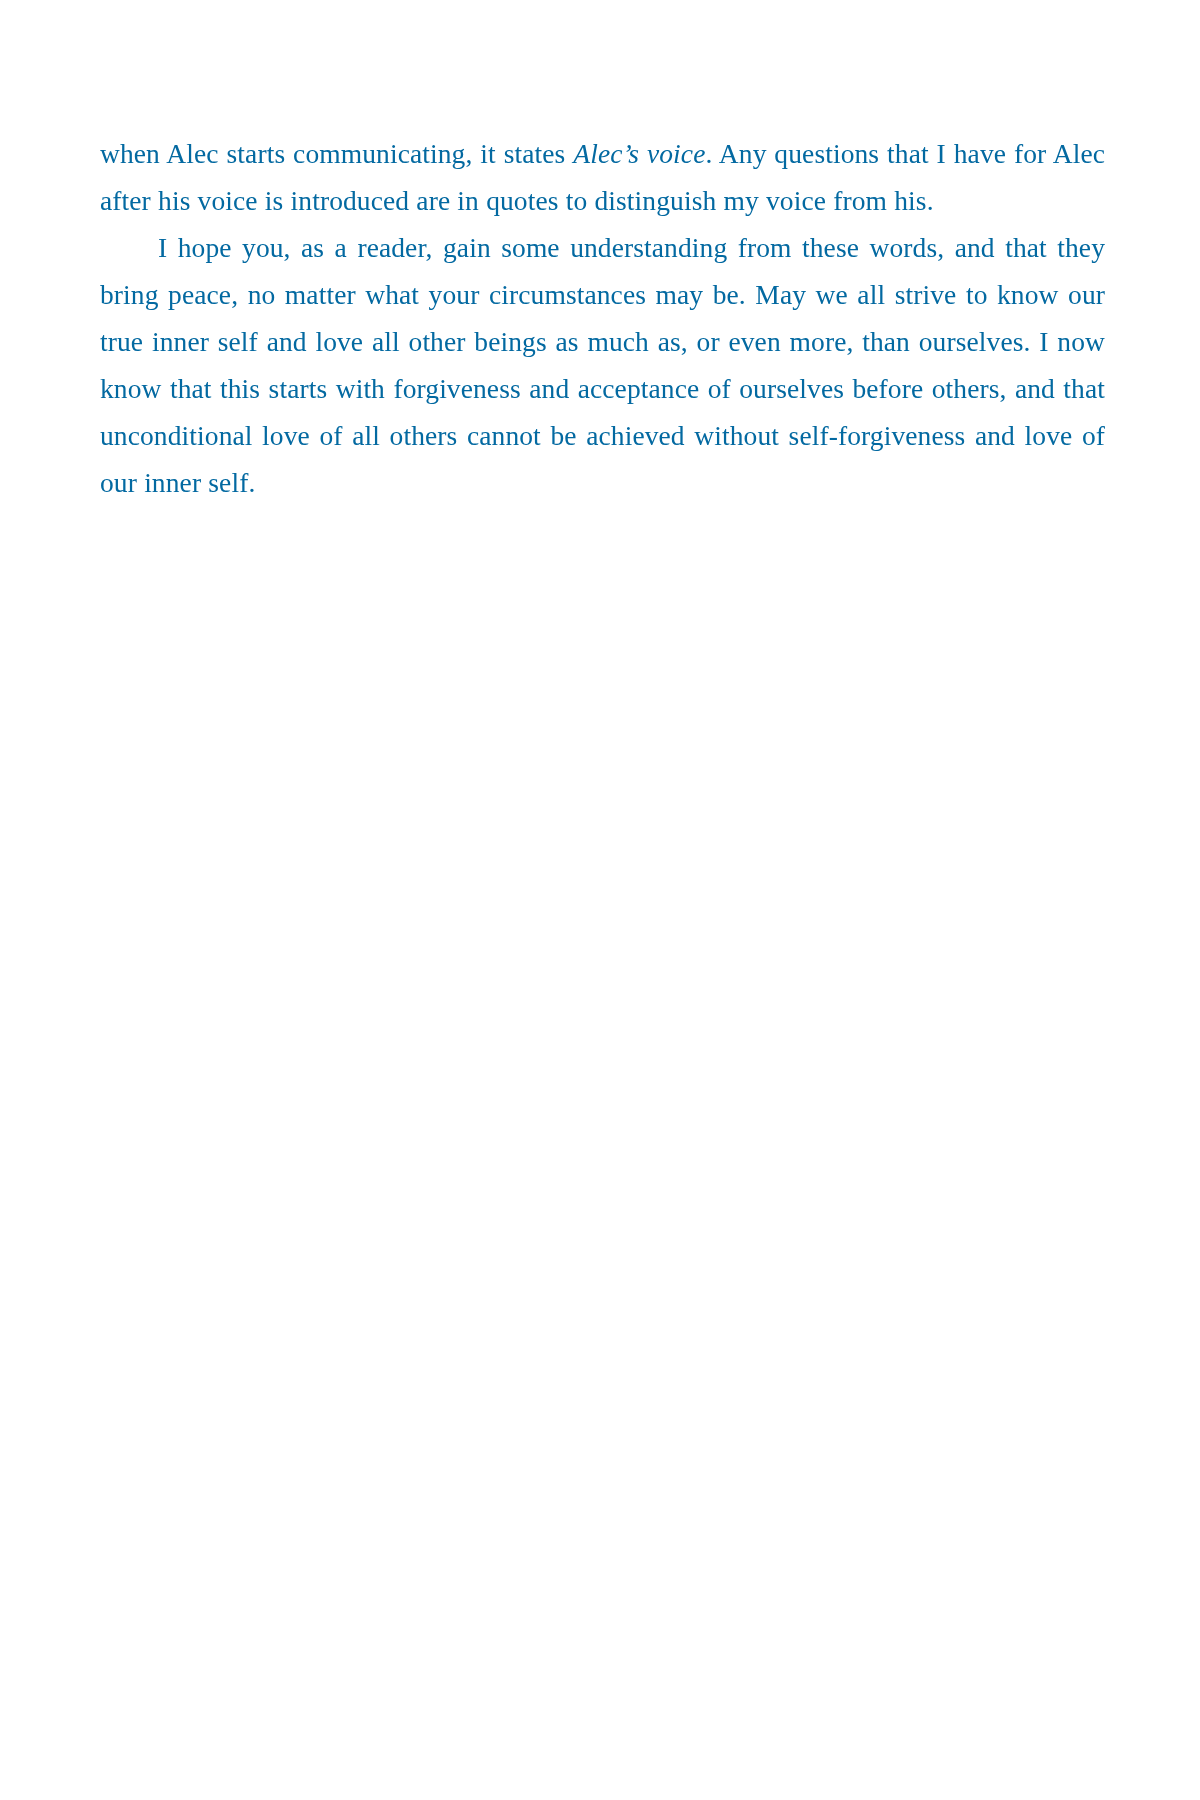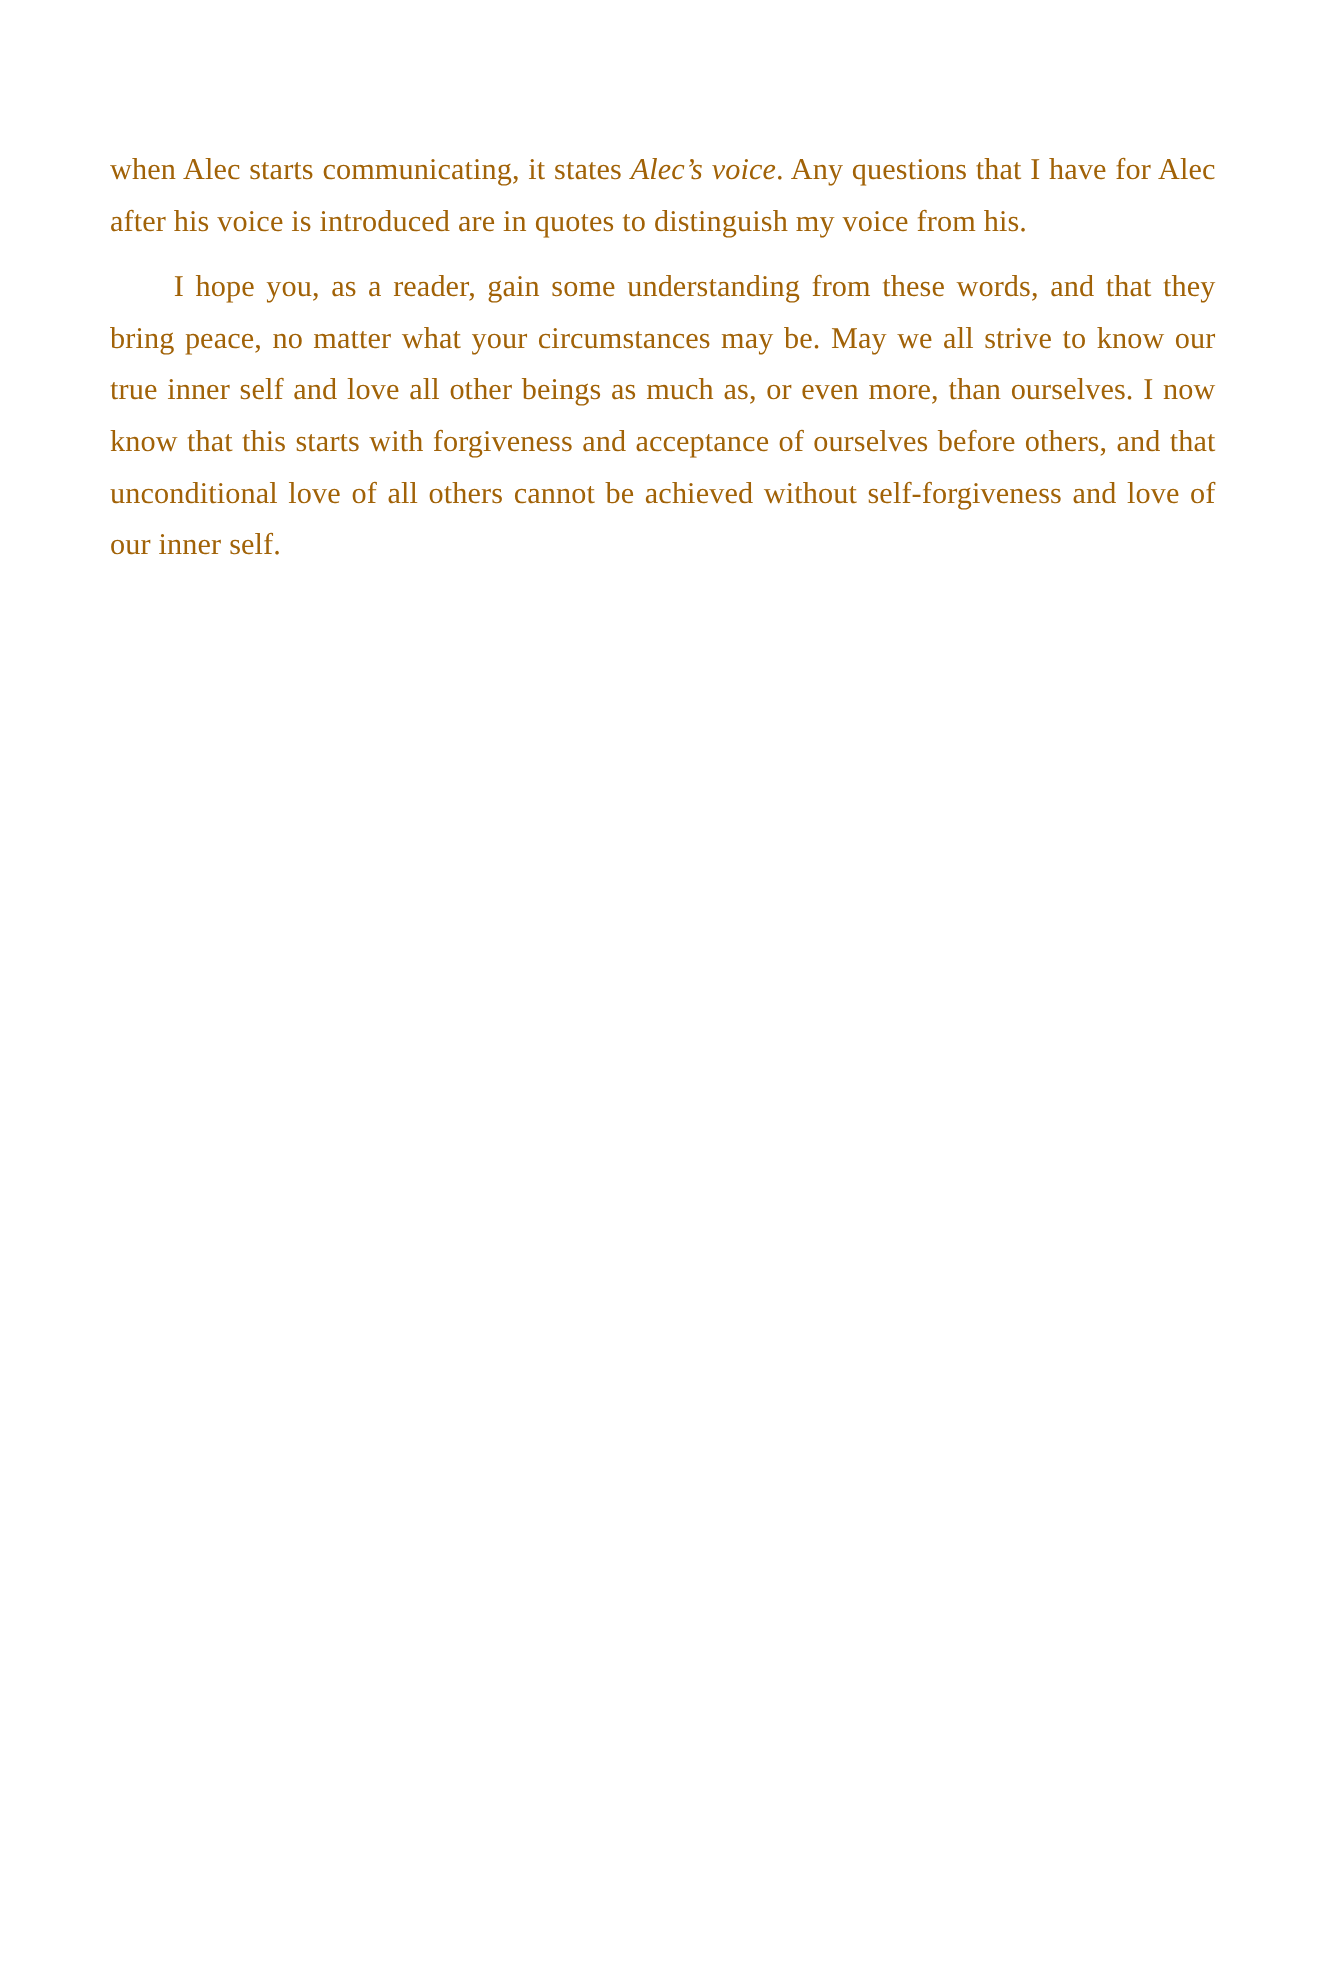--- a/index.html
+++ b/index.html
@@ -26,28 +26,28 @@
     width: 1005px;
   }
   p.body-par {
     margin: 0;
     font-size: 27.5px;
     line-height: 47px;
     text-align: justify;
     text-justify: inter-word;
     letter-spacing: 0.1px;
     word-spacing: 0.2px;
-    color: #a16207;
+    color: #0369a1;
   }
   p.body-par.continued {
     text-indent: 0;
   }
   p.body-par.indented {
     text-indent: 58px;
-    margin-top: 12px;
+    margin-top: 0;
   }
   .italic {
     font-style: italic;
   }
 </style>
 </head>
 <body>
 
 <div class="page">
   <div class="text-block">

